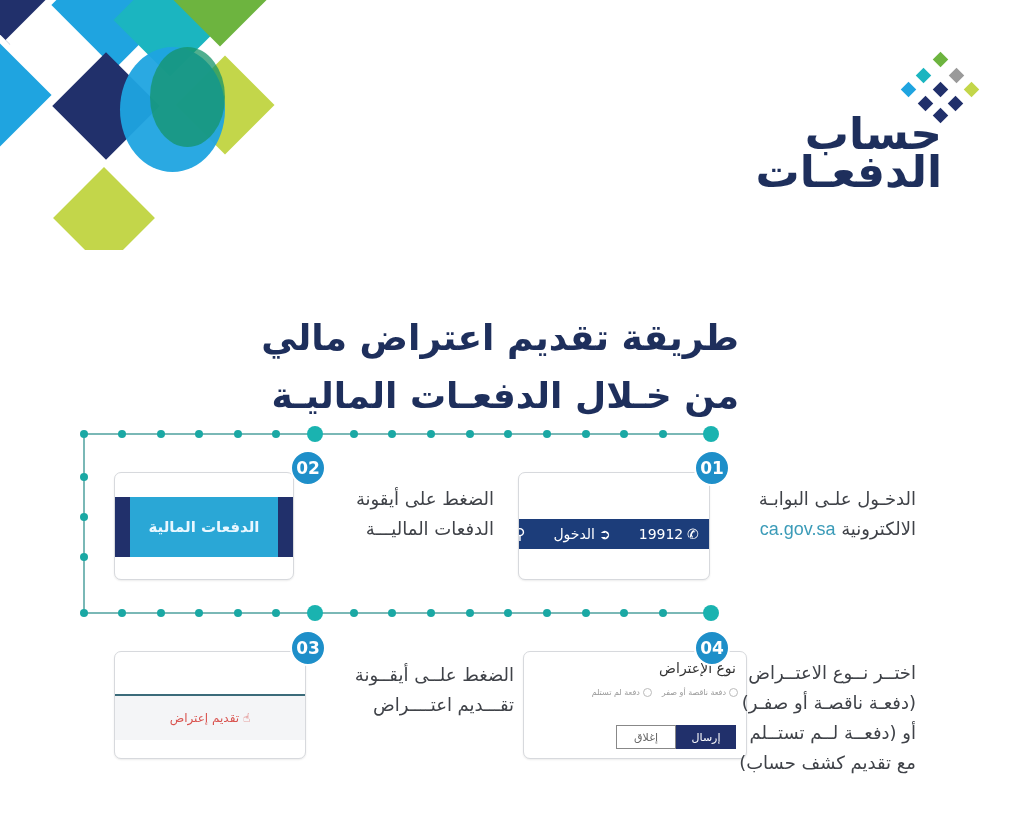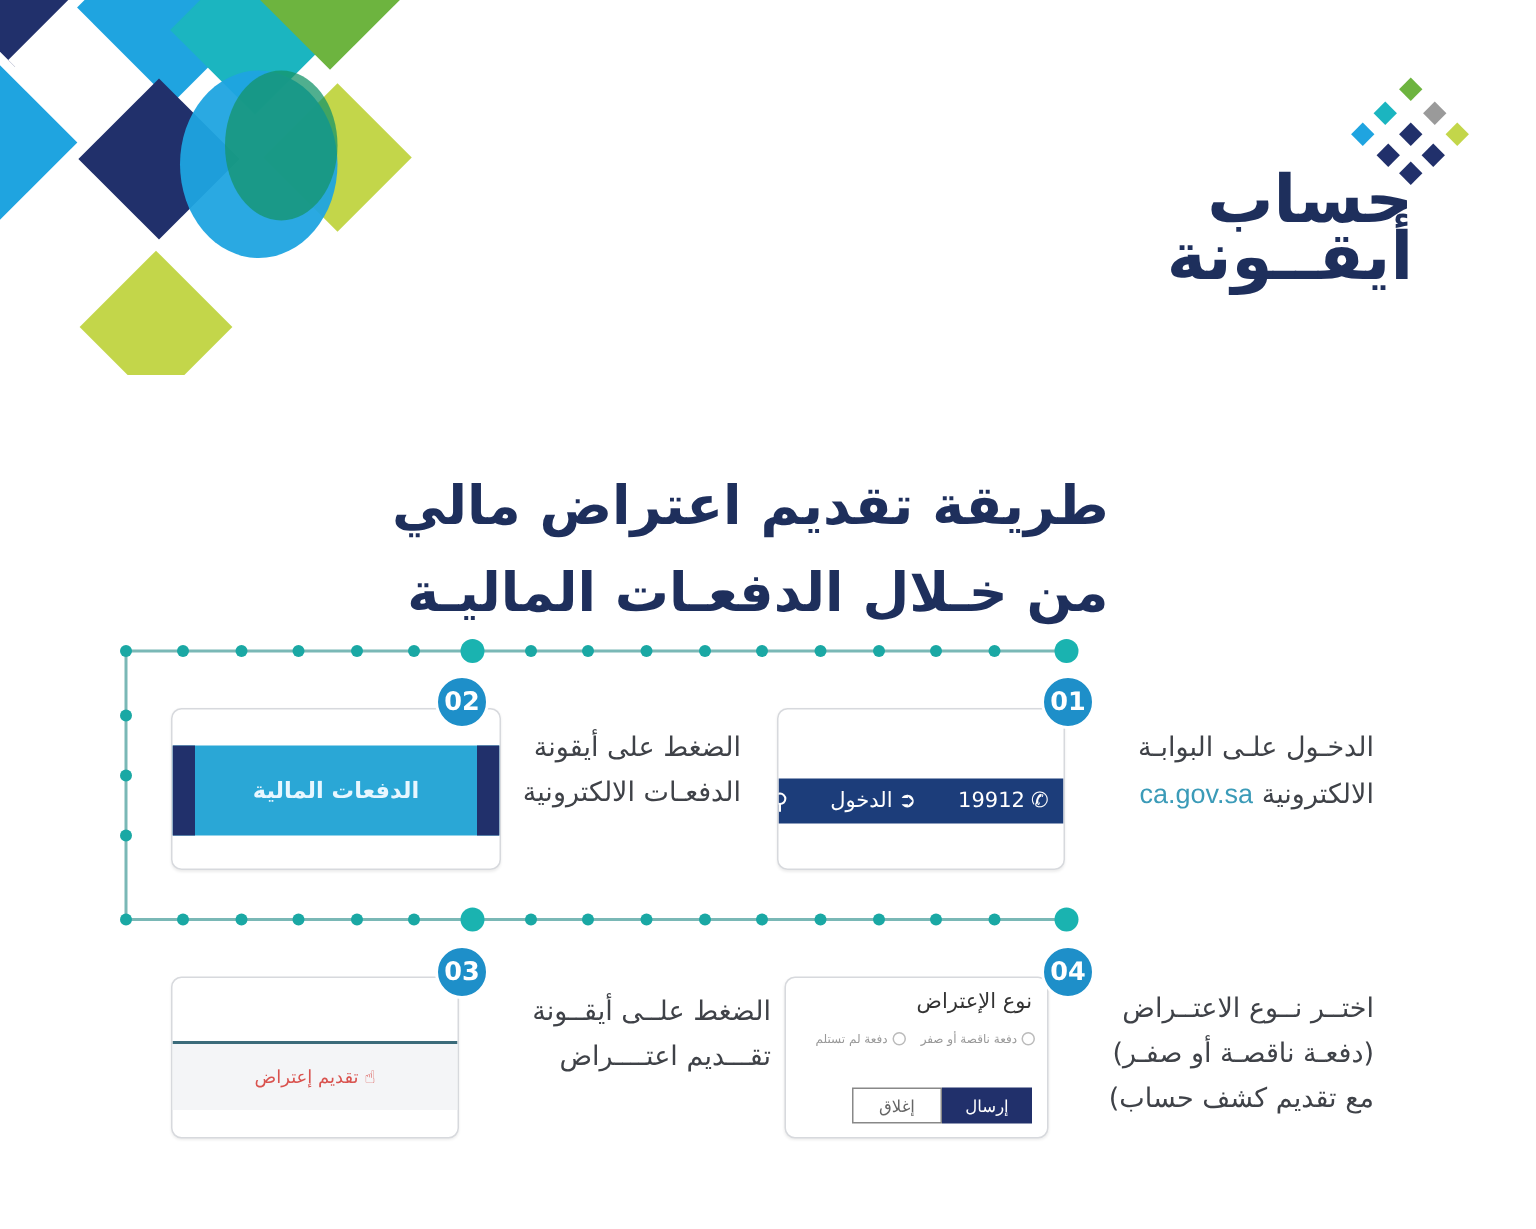--- a/index.html
+++ b/index.html
@@ -75,21 +75,21 @@
   <div class="sq" style="left:138px;top:20px;background:#1bb5c0;"></div>
   <div class="sq" style="left:171px;top:20px;background:#9a9a9a;"></div>
   <div class="sq" style="left:123px;top:34px;background:#1fa4e0;"></div>
   <div class="sq" style="left:155px;top:34px;background:#21306b;"></div>
   <div class="sq" style="left:186px;top:34px;background:#c3d64a;"></div>
   <div class="sq" style="left:140px;top:48px;background:#21306b;"></div>
   <div class="sq" style="left:170px;top:48px;background:#21306b;"></div>
   <div class="sq" style="left:155px;top:60px;background:#21306b;"></div>
   <div class="logo-text">
     <div>حساب</div>
-    <div>أيقــونة</div>
+    <div>الدفعـات</div>
   </div>
 </div>
 
 <div class="title">
   <div class="line">طريقة تقديم اعتراض مالي</div>
   <div class="line">من خـلال الدفعـات الماليـة</div>
 </div>
 
 <div>
   <div class="frame-line" style="left:83px;top:433px;width:628px;height:2px;"></div>
@@ -155,64 +155,65 @@
   <div class="step-text" style="right:108px;top:484px;">
     <div>الدخـول علـى البوابـة</div>
     <div>
       <span>الالكترونية</span>
       <span class="link-text">ca.gov.sa</span>
     </div>
   </div>
 </div>
 
 <div>
-  <div class="card" style="left:114px;top:472px;width:220px;height:108px;">
+  <div class="card" style="left:114px;top:472px;width:180px;height:108px;">
     <div class="payments-btn">
       <div class="side" style="left:0;"></div>
       <div class="side" style="right:0;"></div>
       <span>الدفعات المالية</span>
     </div>
   </div>
   <div class="badge" style="left:290px;top:450px;">02</div>
   <div class="step-text" style="right:530px;top:484px;">
     <div>الضغط على أيقونة</div>
-    <div>الدفعـات الالكترونية</div>
+    <div>الدفعات الماليـــة</div>
   </div>
 </div>
 
 <div>
   <div class="card" style="left:114px;top:651px;width:192px;height:108px;">
     <div class="c3-sep"></div>
     <div class="c3-btn">
       <span>☝</span>
       <span>تقديم إعتراض</span>
     </div>
   </div>
   <div class="badge" style="left:290px;top:630px;">03</div>
   <div class="step-text" style="right:510px;top:660px;">
     <div>الضغط علــى أيقــونة</div>
     <div>تقـــديم اعتــــراض</div>
   </div>
 </div>
 
 <div>
-  <div class="card" style="left:523px;top:651px;width:176px;height:108px;">
+  <div class="card" style="left:523px;top:651px;width:224px;height:108px;">
     <div class="c4-title">نوع الإعتراض</div>
     <div class="c4-radios">
       <span class="c4-radio">
         <span class="r"></span>
         <span>دفعة ناقصة أو صفر</span>
       </span>
       <span class="c4-radio">
         <span class="r"></span>
         <span>دفعة لم تستلم</span>
       </span>
     </div>
     <div class="c4-send">إرسال</div>
     <div class="c4-close">إغلاق</div>
   </div>
   <div class="badge" style="left:694px;top:630px;">04</div>
   <div class="step-text" style="right:108px;top:658px;">
     <div>اختــر نــوع الاعتــراض</div>
     <div>(دفعـة ناقصـة أو صفـر)</div>
+    <div>أو (دفعــة لــم تستــلم</div>
     <div>مع تقديم كشف حساب)</div>
   </div>
 </div>
 
 </body></html>

